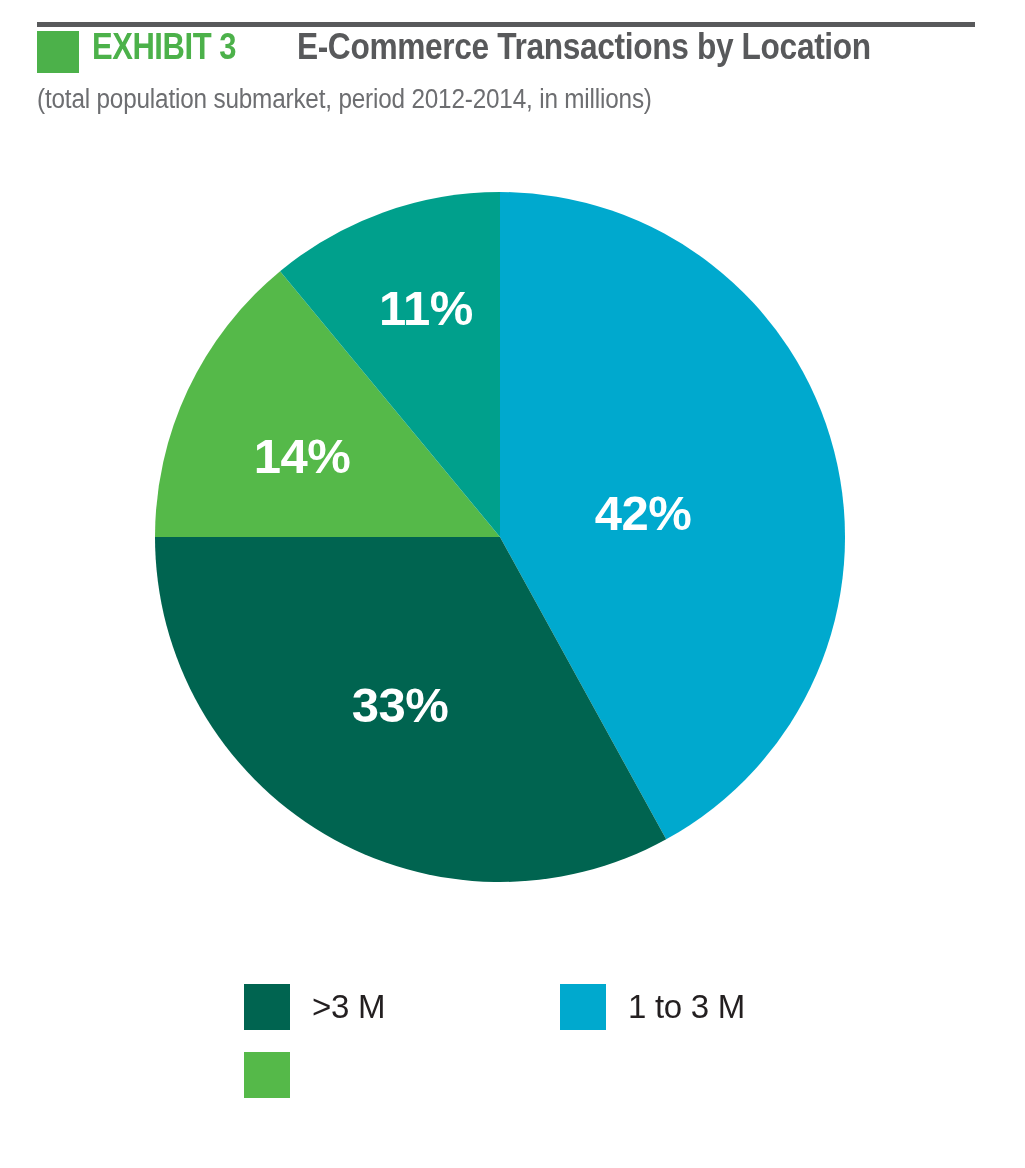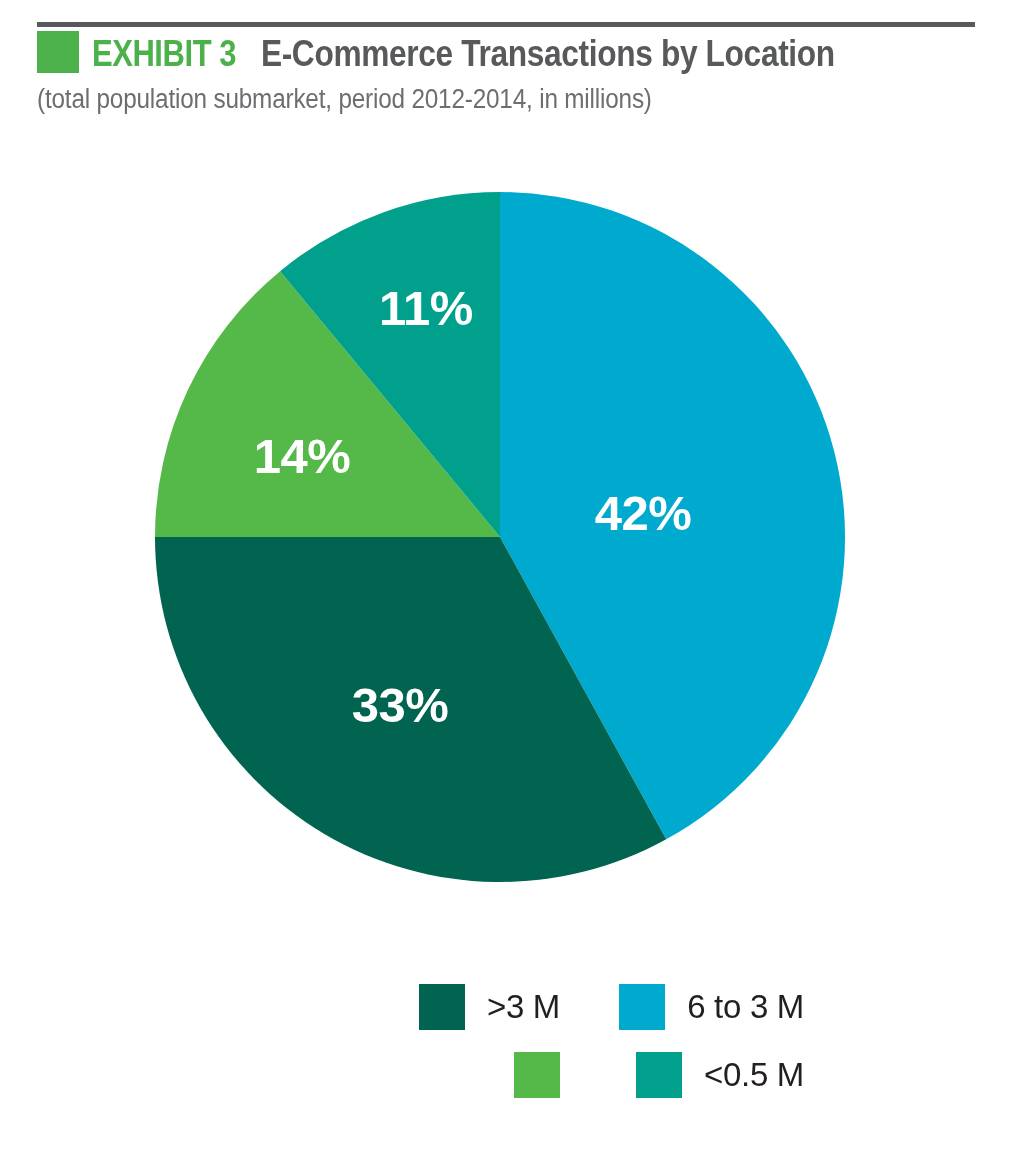--- a/index.html
+++ b/index.html
@@ -30,25 +30,26 @@
     position: absolute;
     left: 37px;
     top: 31px;
     width: 42px;
     height: 42px;
     background: #4cb14a;
   }
   #title-line {
     position: absolute;
     left: 92px;
-    top: 33px;
+    top: 26px;
     height: 42px;
     display: flex;
     align-items: flex-start;
     white-space: nowrap;
+    gap: 36px;
   }
   #exhibit-label {
     font-size: 36px;
     font-weight: 700;
     color: #4cb14a;
     letter-spacing: -0.5px;
     transform: scaleX(0.86);
     transform-origin: left bottom;
     display: inline-block;
   }
@@ -102,21 +103,20 @@
     left: 244px;
     top: 973px;
     width: 560px;
     display: grid;
     grid-template-columns: 316px 244px;
     grid-template-rows: 68px 68px;
   }
   .legend-item {
     display: flex;
     align-items: center;
-    justify-content: flex-end;
   }
   .legend-swatch {
     width: 46px;
     height: 46px;
     flex: 0 0 46px;
   }
   .legend-text {
     margin-left: 22px;
     font-size: 33px;
     font-weight: 400;
@@ -156,22 +156,18 @@
   </svg>
 </div>
 
 <div id="legend">
   <div class="legend-item">
     <span class="legend-swatch" style="background: rgb(0, 100, 80);"></span>
     <span class="legend-text">&gt;3 M</span>
   </div>
   <div class="legend-item">
     <span class="legend-swatch" style="background: rgb(0, 169, 206);"></span>
-    <span class="legend-text">6 to 3 M</span>
+    <span class="legend-text">1 to 3 M</span>
   </div>
   <div class="legend-item">
     <span class="legend-swatch" style="background: rgb(85, 185, 73);"></span>
   </div>
-  <div class="legend-item">
-    <span class="legend-swatch" style="background: rgb(0, 160, 140);"></span>
-    <span class="legend-text">&lt;0.5 M</span>
-  </div>
 </div>
 
 </body></html>

